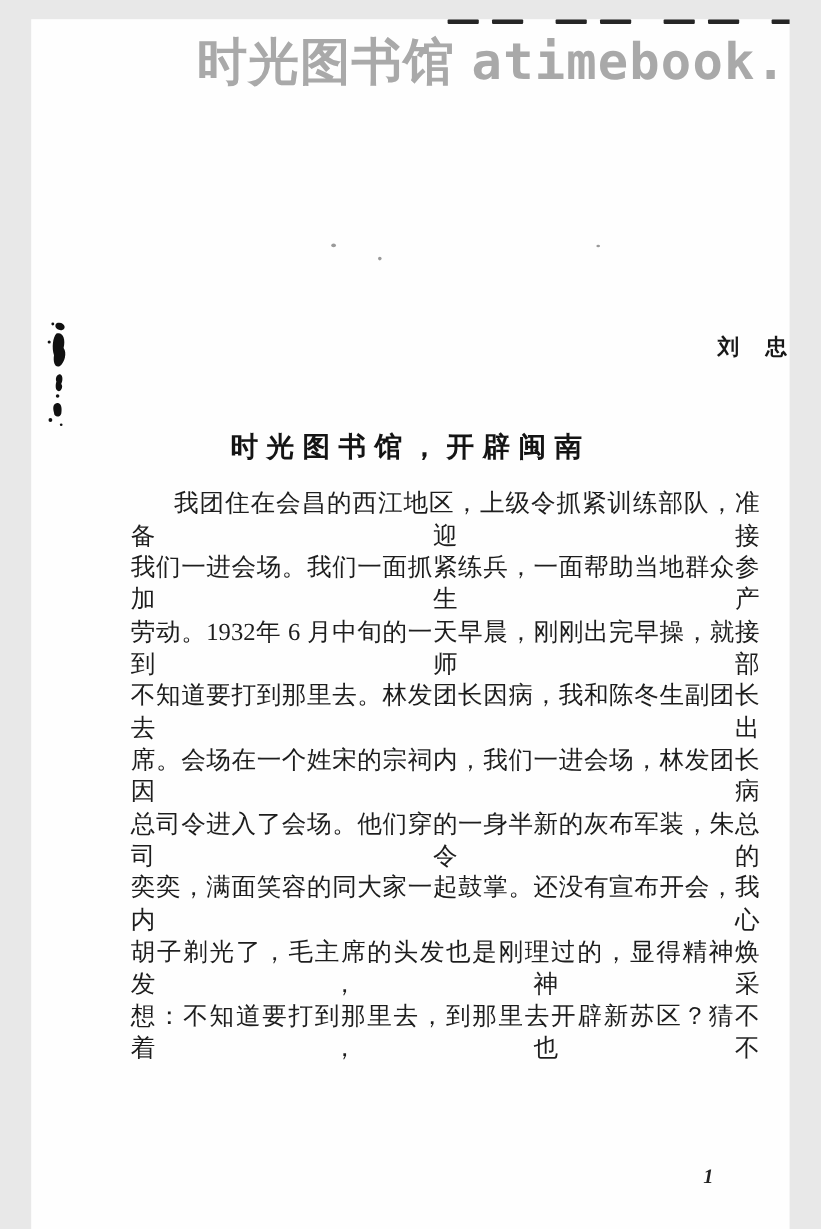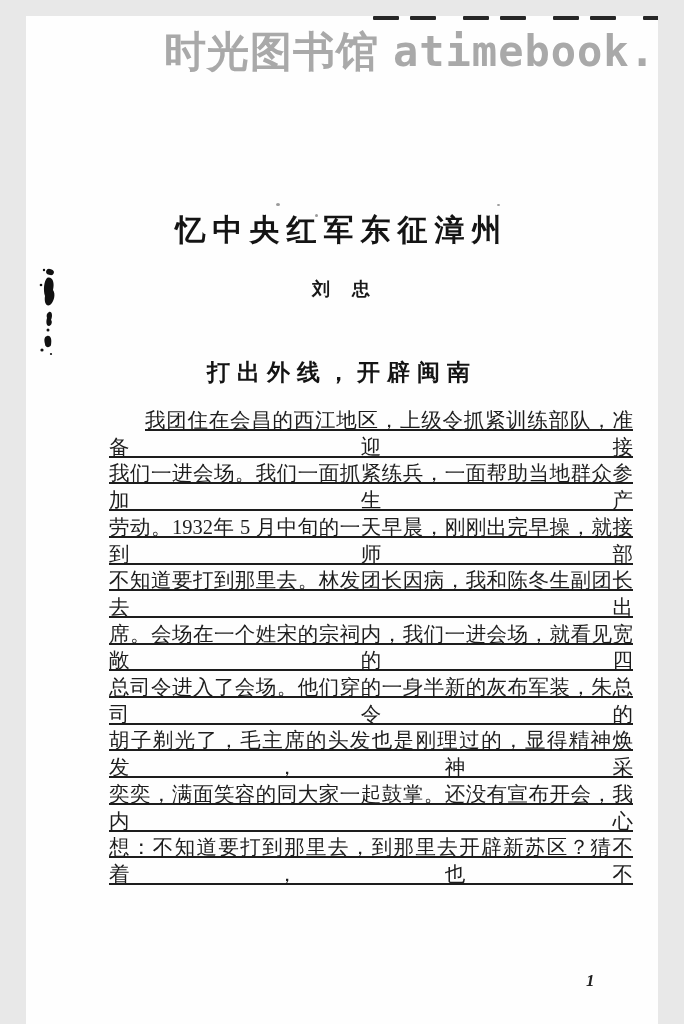--- a/index.html
+++ b/index.html
@@ -26,33 +26,33 @@
     color:#a9a9a9;
   }
   .watermark .wm-latin{margin-left:14px;}
   .doc-title{
     position:absolute;top:194px;left:0;width:100%;
     text-align:center;font-size:30px;font-weight:bold;
     letter-spacing:7px;color:#141414;
   }
   .doc-author{
     position:absolute;top:261px;left:0;width:100%;
-    text-align:center;font-size:18px;font-weight:bold;color:#181818;
+    text-align:right;font-size:18px;font-weight:bold;color:#181818;
     letter-spacing:2px;
   }
   .section-heading{
     position:absolute;top:341px;left:0;width:100%;
     text-align:center;font-size:23px;font-weight:bold;
     letter-spacing:7px;color:#141414;
   }
   .body-text{
     position:absolute;top:391px;left:83px;width:524px;
     font-size:20.5px;line-height:26.7px;color:#1d1d1d;
   }
-  .line{text-align:justify;text-align-last:justify;text-decoration:underline;}
+  .line{text-align:justify;text-align-last:justify;}
   .line.first{text-indent:36px;}
   .page-number{
     position:absolute;top:955px;left:560px;
     font-size:17px;font-weight:bold;font-style:italic;color:#222;
   }
   .ink-smudge{position:absolute;left:5px;top:244px;}
   .speck{position:absolute;border-radius:50%;background:#9a9a9a;}
   .speck.s1{left:250px;top:187px;width:4px;height:3px;}
   .speck.s2{left:289px;top:198px;width:3px;height:3px;}
   .speck.s3{left:471px;top:188px;width:3px;height:2px;}
@@ -88,33 +88,32 @@
       <path d="M16 76 C20 75, 21 80, 20 85 C19 88, 14 88, 14 84 C13 80, 13 77, 16 76 Z"></path>
       <circle cx="11" cy="90" r="1.6"></circle>
       <circle cx="20" cy="94" r="1.1"></circle>
     </g>
   </svg>
 
   <span class="speck s1"></span>
   <span class="speck s2"></span>
   <span class="speck s3"></span>
 
-  <h1 class="doc-title" style="margin:0;">忆中央红军东征漳州</h1>
 
   <div class="doc-author">刘　忠</div>
 
-  <h2 class="section-heading" style="margin:0;">打出外线，开辟闽南</h2>
+  <h2 class="section-heading" style="margin:0;">时光图书馆，开辟闽南</h2>
 
   <div class="body-text">
       <div class="line first">我团住在会昌的西江地区，上级令抓紧训练部队，准备迎接</div>
       <div class="line">我们一进会场。我们一面抓紧练兵，一面帮助当地群众参加生产</div>
-      <div class="line">劳动。1932年 5 月中旬的一天早晨，刚刚出完早操，就接到师部</div>
+      <div class="line">劳动。1932年 6 月中旬的一天早晨，刚刚出完早操，就接到师部</div>
       <div class="line">不知道要打到那里去。林发团长因病，我和陈冬生副团长去出</div>
-      <div class="line">席。会场在一个姓宋的宗祠内，我们一进会场，就看见宽敞的四</div>
+      <div class="line">席。会场在一个姓宋的宗祠内，我们一进会场，林发团长因病</div>
       <div class="line">总司令进入了会场。他们穿的一身半新的灰布军装，朱总司令的</div>
+      <div class="line">奕奕，满面笑容的同大家一起鼓掌。还没有宣布开会，我内心</div>
       <div class="line">胡子剃光了，毛主席的头发也是刚理过的，显得精神焕发，神采</div>
-      <div class="line">奕奕，满面笑容的同大家一起鼓掌。还没有宣布开会，我内心</div>
       <div class="line">想：不知道要打到那里去，到那里去开辟新苏区？猜不着，也不</div>
     </div>
 
   <div class="page-number">1</div>
 
 </div>
 
 </body></html>

